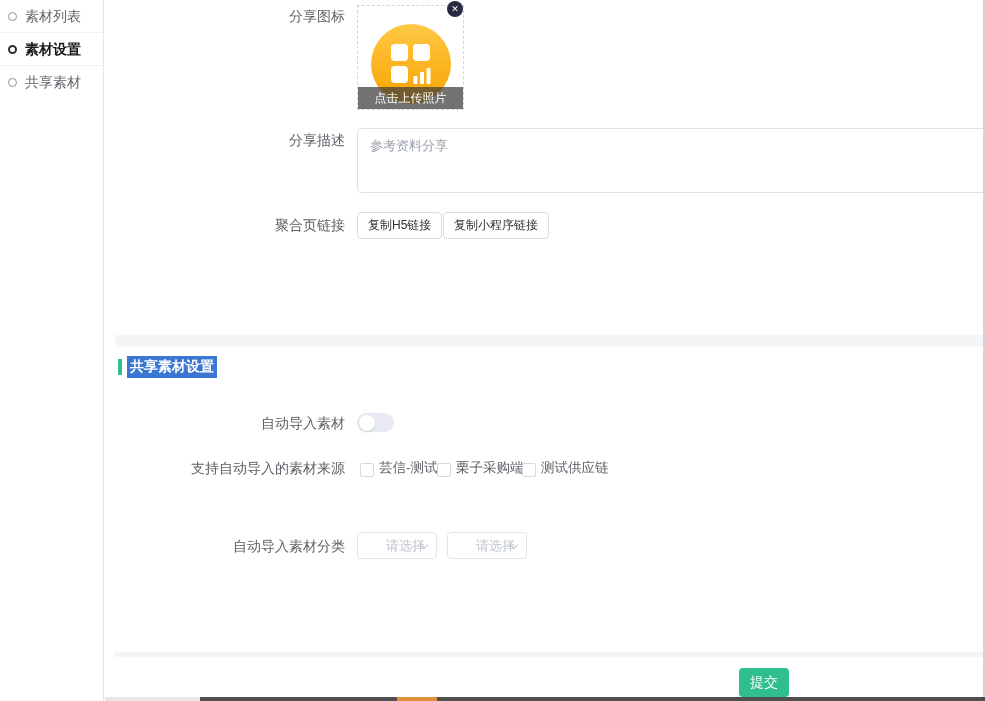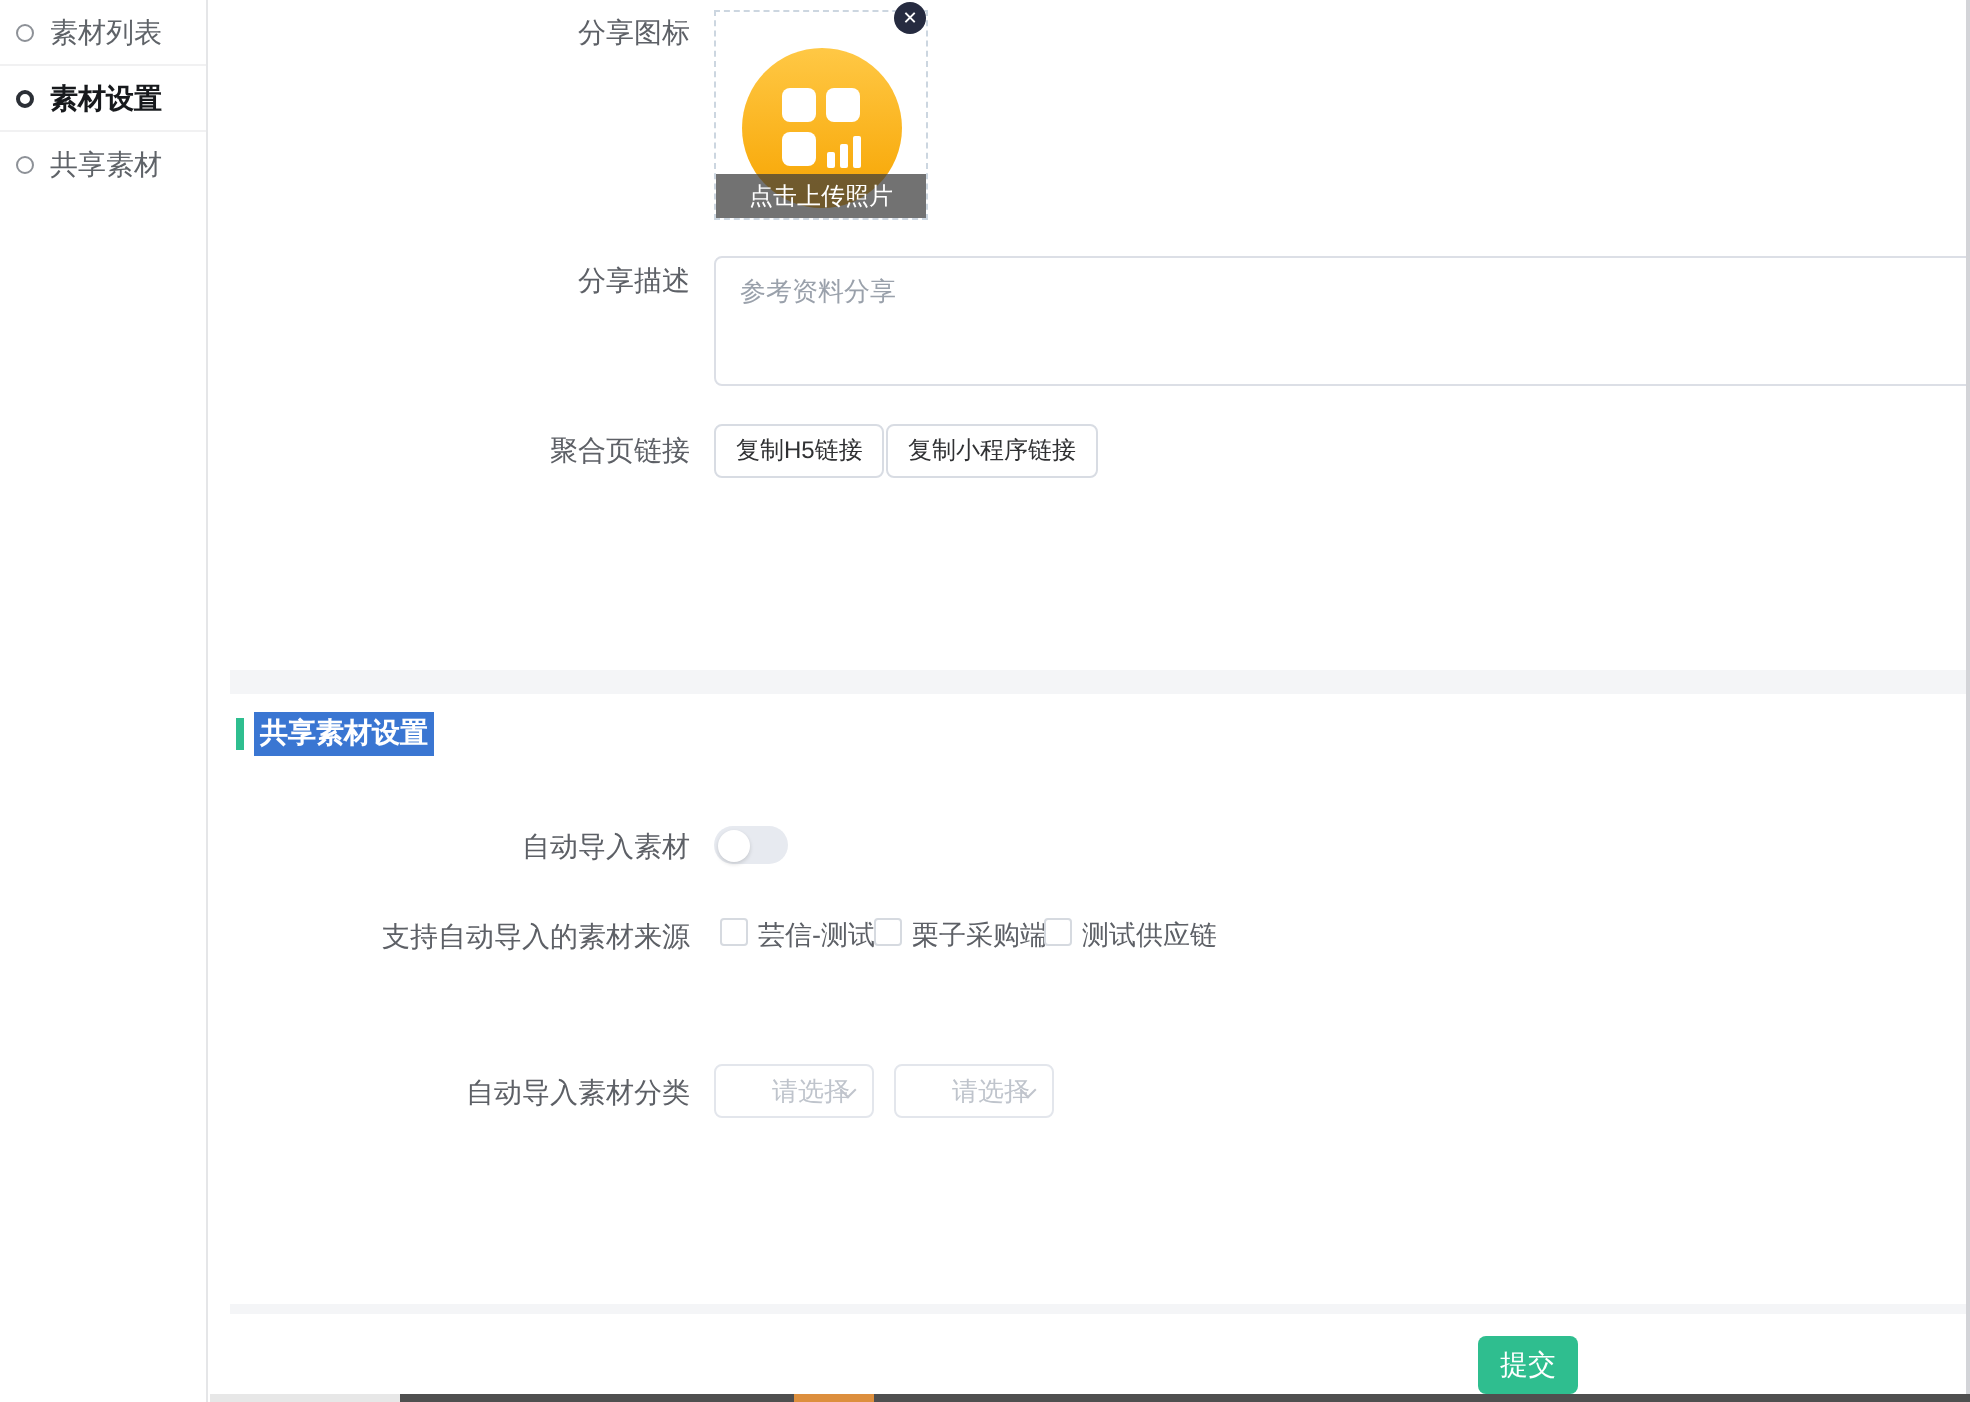--- a/index.html
+++ b/index.html
@@ -58,21 +58,21 @@
   .sec-title { position:absolute; left:127px; top:356px; font-size:14px; font-weight:bold;
     color:#fff; background:#3a76d2; padding:2px 3px; }
 
   
   .toggle { position:absolute; left:357px; top:413px; width:37px; height:19px;
     background:#e7eaf0; border-radius:10px; cursor:pointer; }
   .toggle .knob { position:absolute; left:1.5px; top:1.5px; width:16px; height:16px;
     background:#fff; border-radius:50%; box-shadow:0 1px 2px rgba(0,0,0,0.15); }
 
   
-  .cb { position:absolute; top:459px; display:flex; align-items:flex-start; gap:5px;
+  .cb { position:absolute; top:459px; display:flex; align-items:flex-end; gap:5px;
     font-size:13.5px; color:#5d6066; cursor:pointer; }
   .cb .box { width:14px; height:14px; border:1px solid #d6dae0; border-radius:2px; background:#fff; }
   .cb.c1 { left:360px; } .cb.c2 { left:437px; } .cb.c3 { left:522px; }
 
   .hint { position:absolute; left:357px; top:492px; font-size:13px; color:#5d6066; }
 
   
   .sel { position:absolute; top:532px; width:80px; height:27px; border:1px solid #e3e6ec;
     border-radius:4px; background:#fff; font-size:13px; color:#bfc4cc;
     display:flex; align-items:center; padding-left:28px; cursor:not-allowed; }

